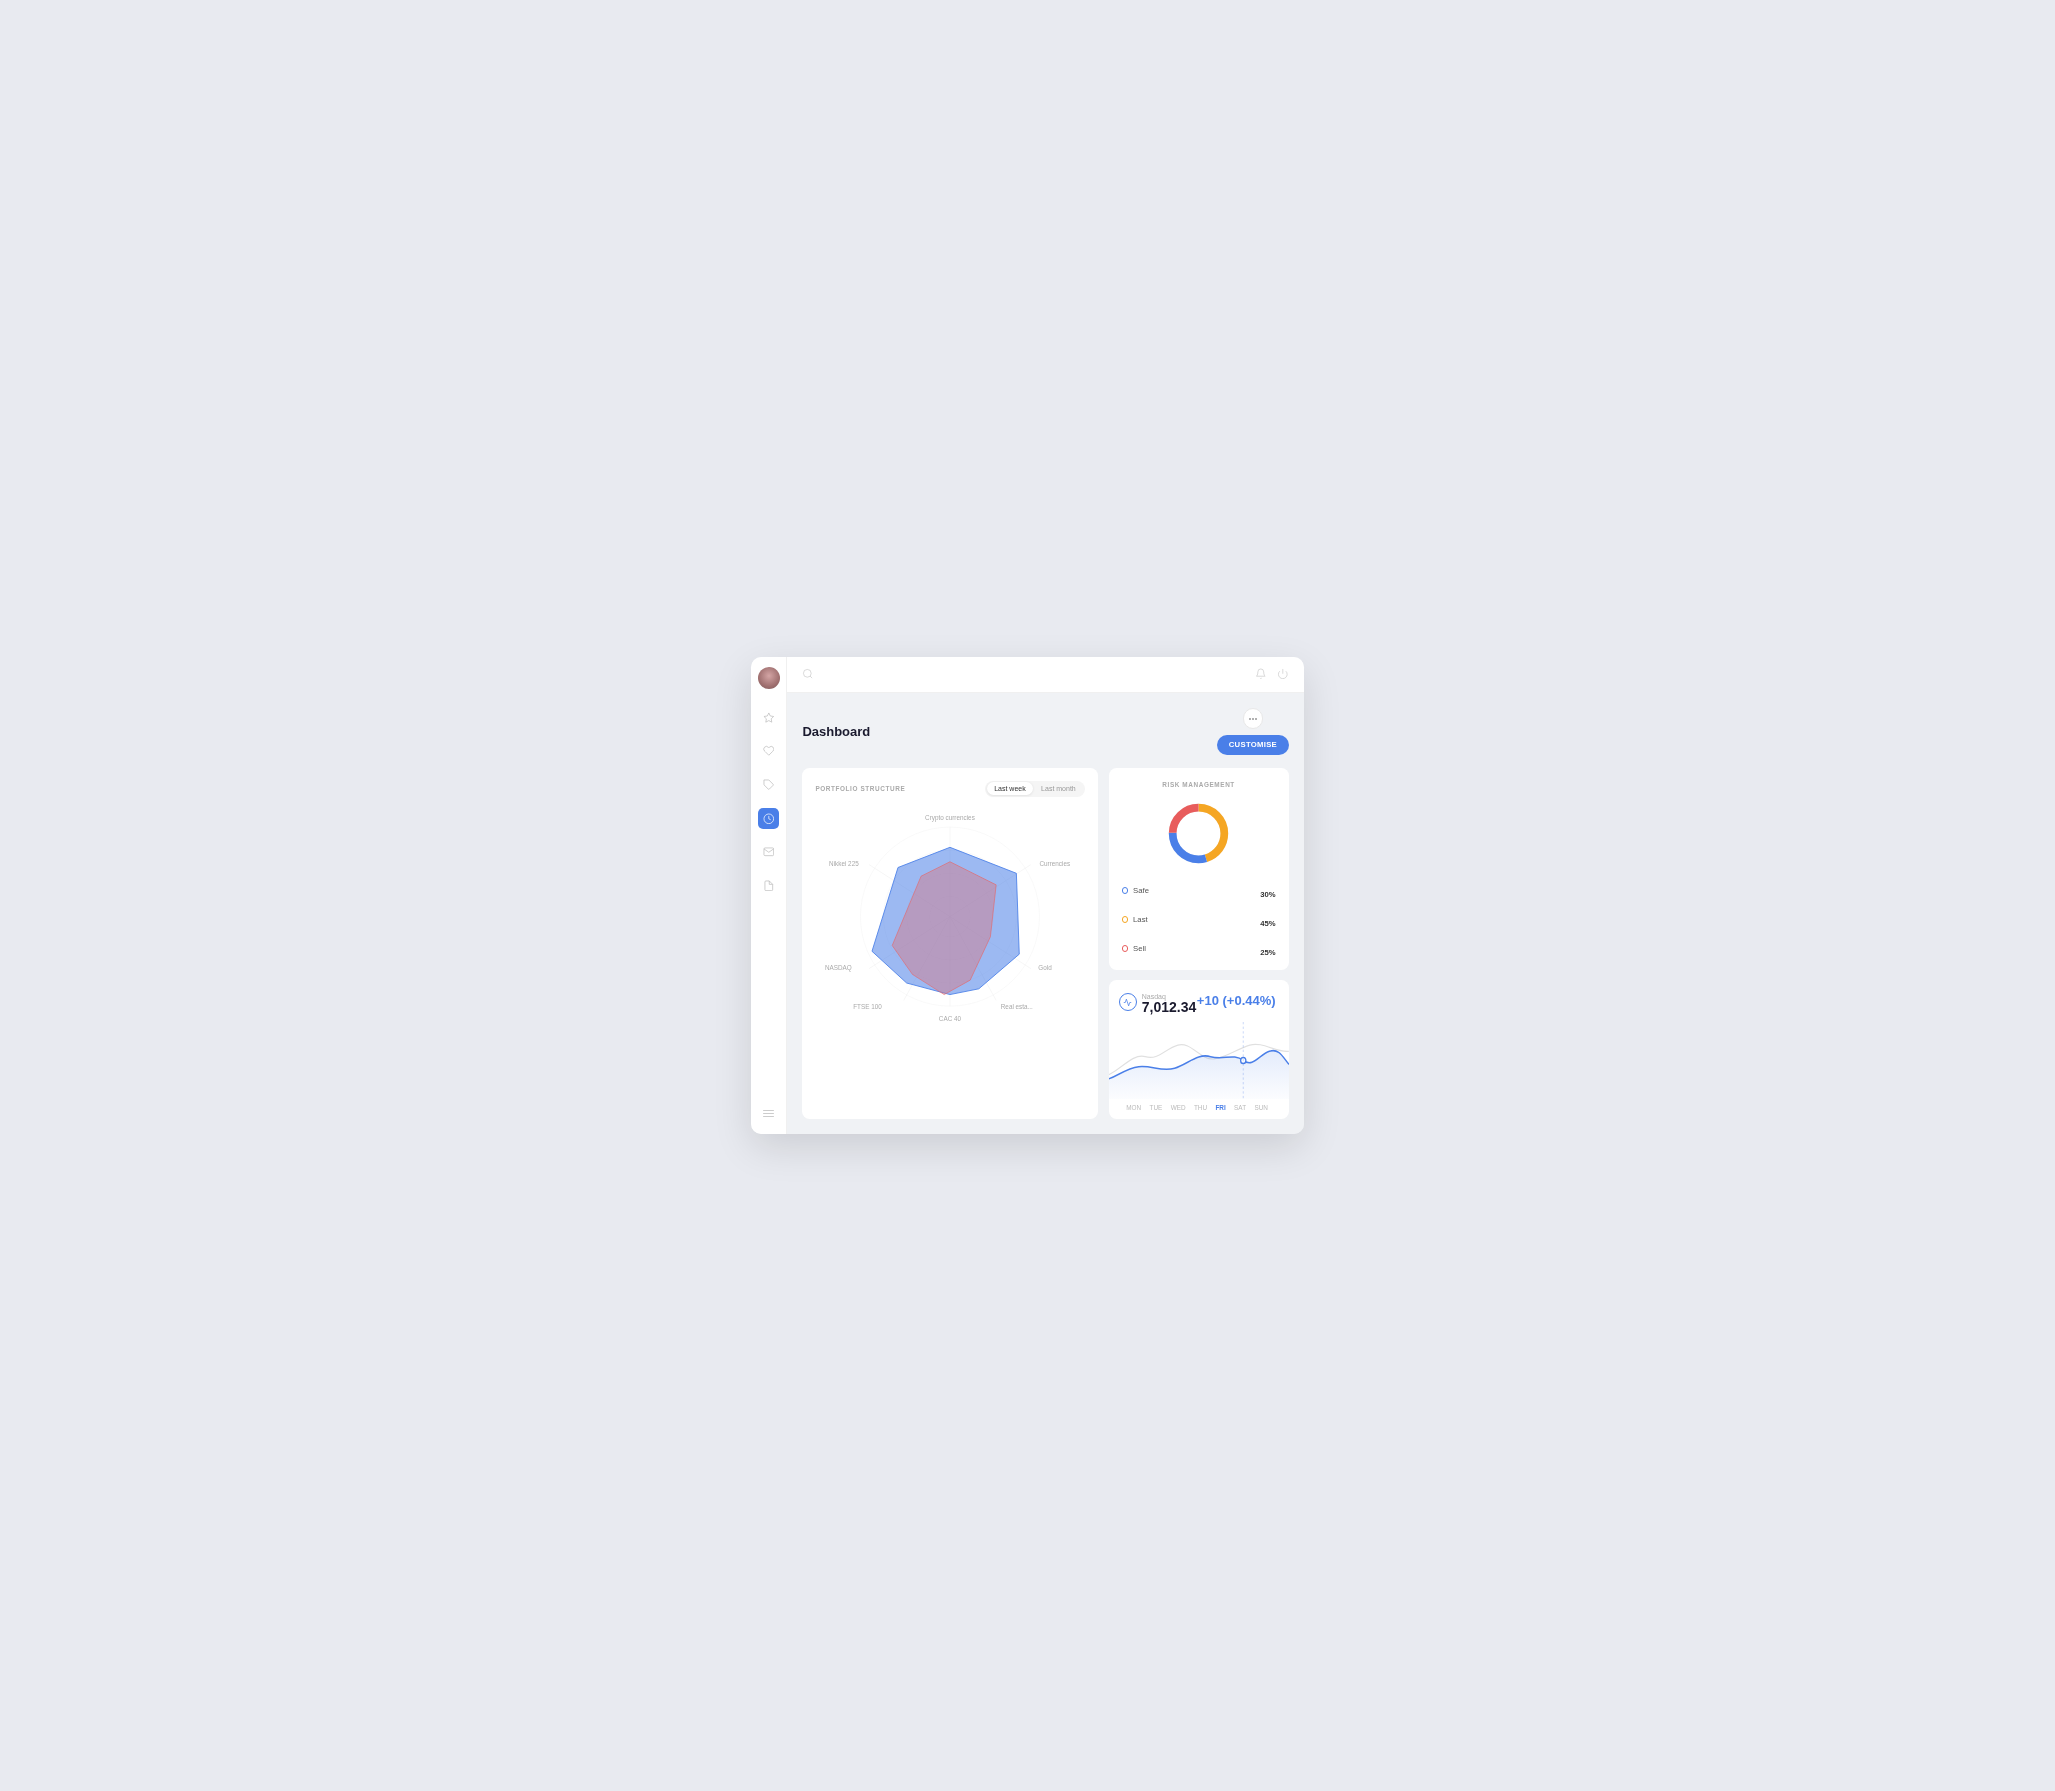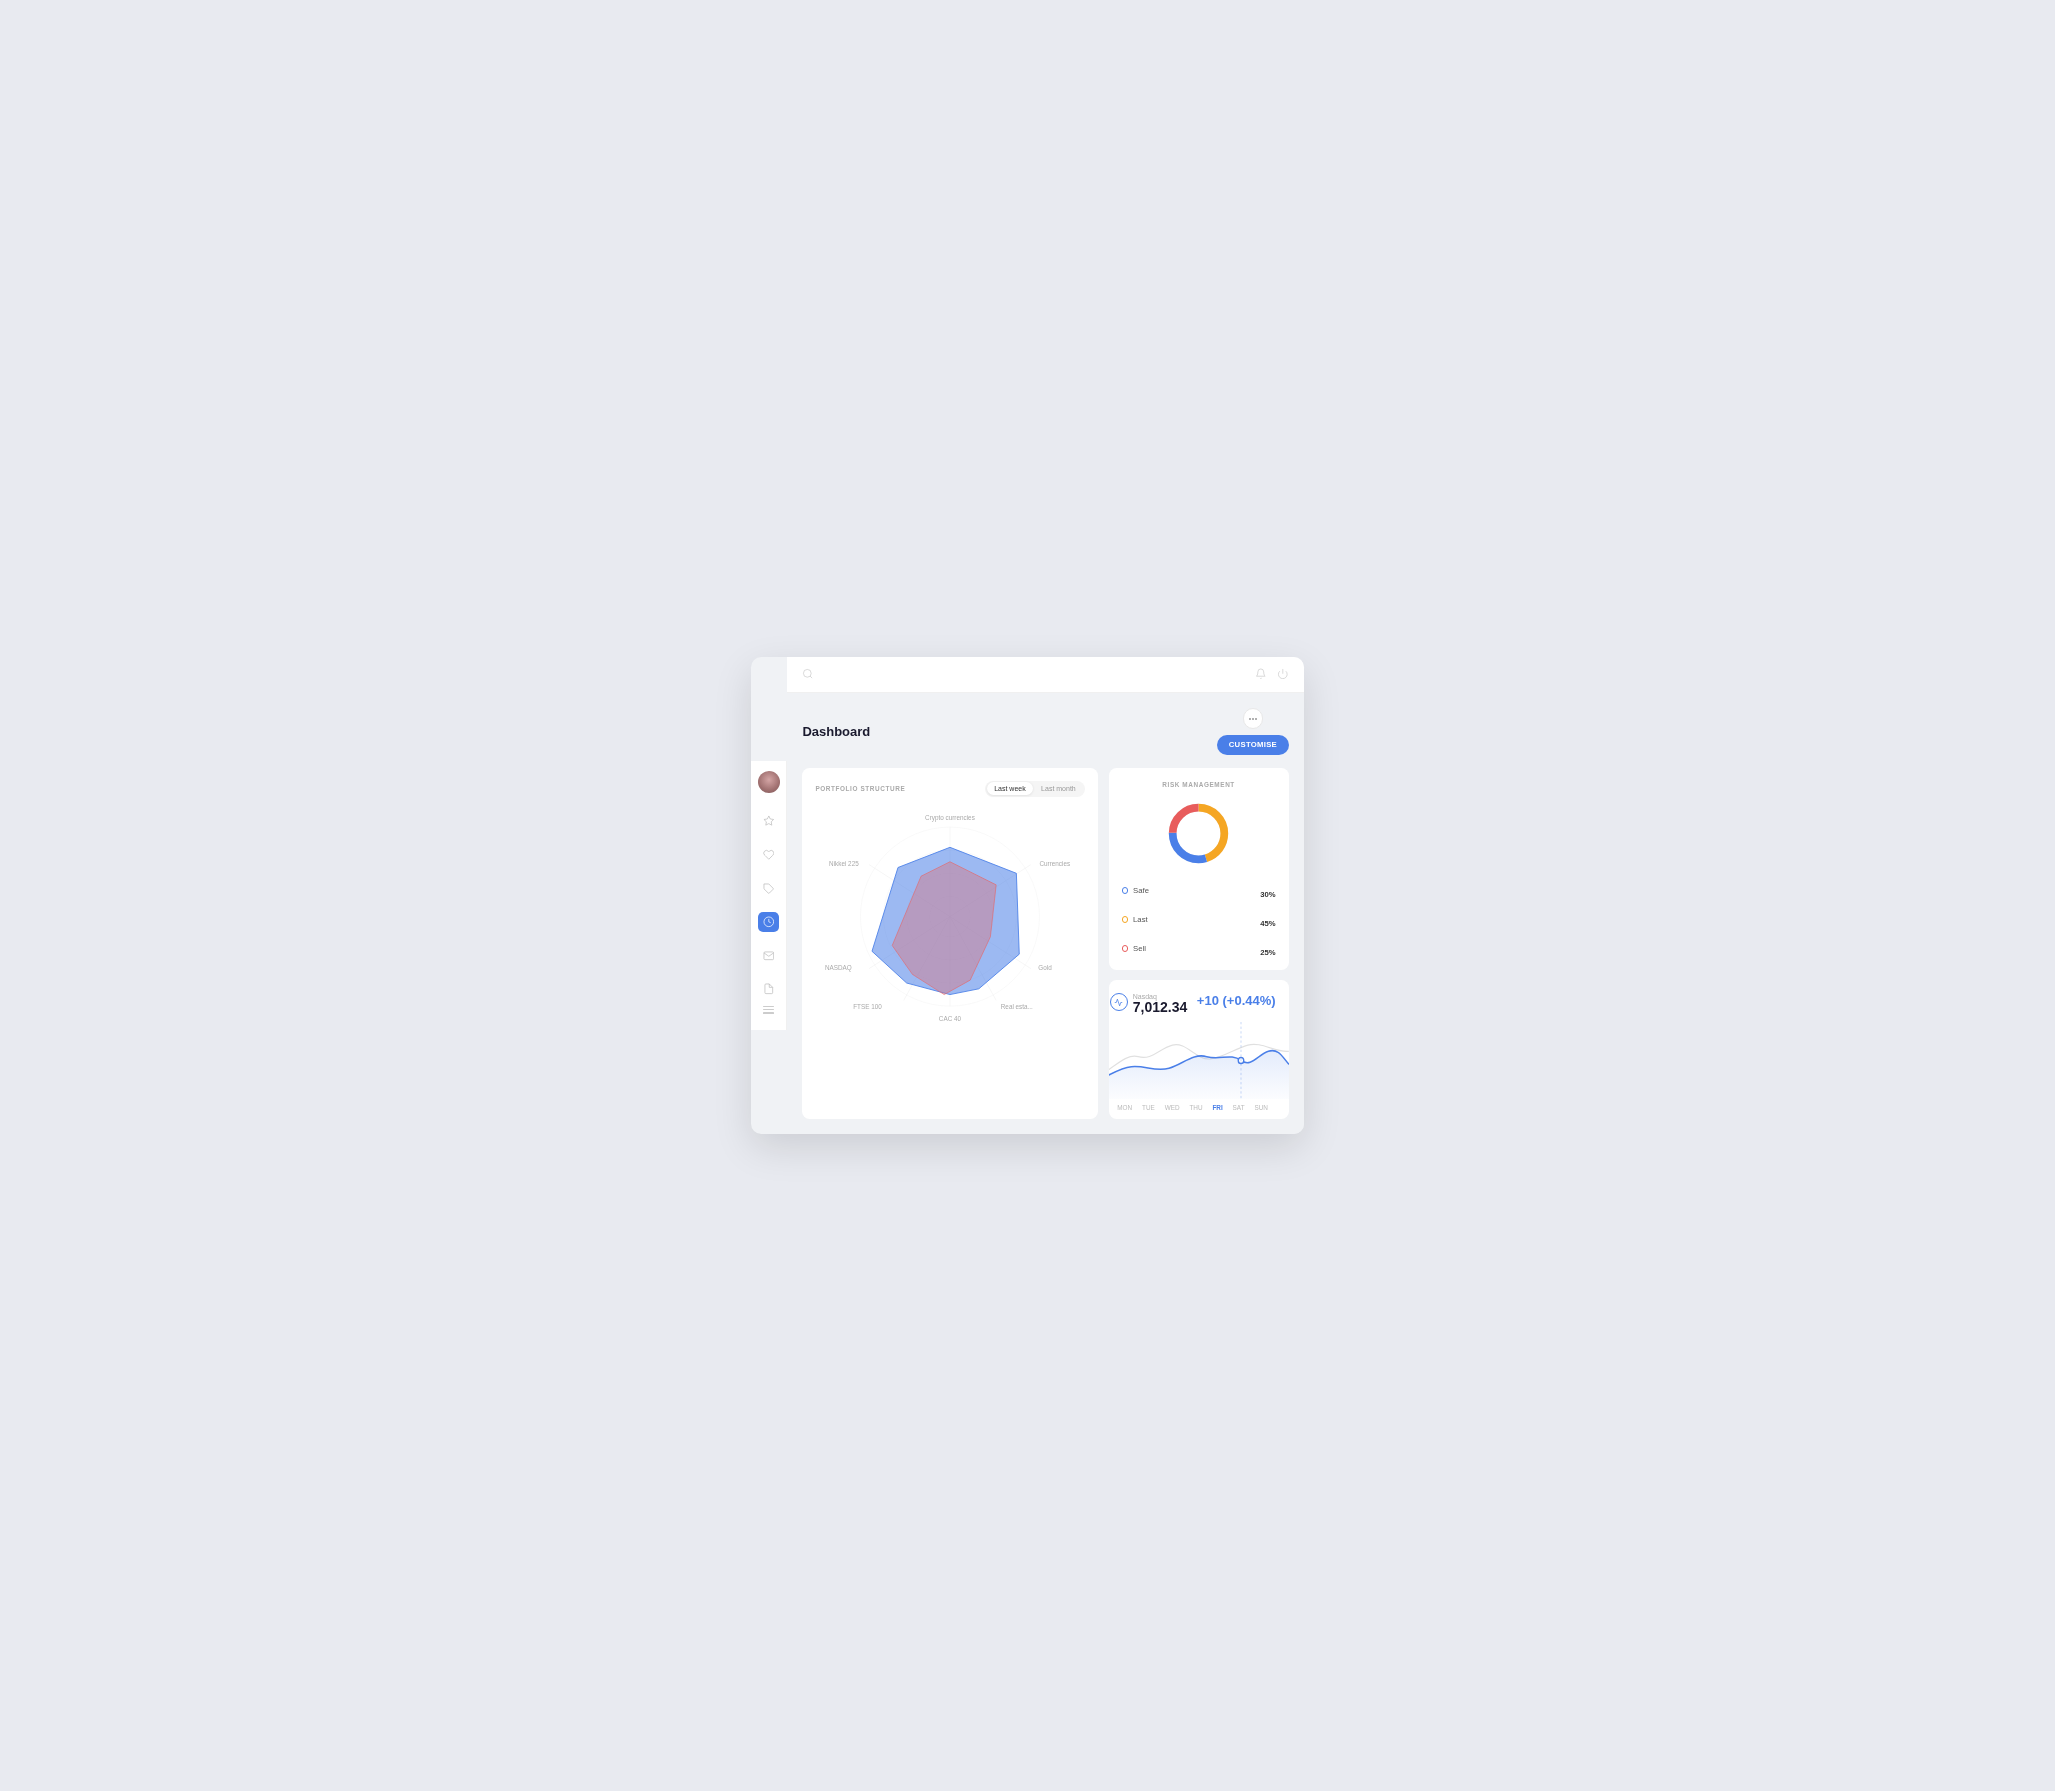--- a/index.html
+++ b/index.html
@@ -14,21 +14,20 @@
     }
     .app-shell {
       background: #f0f2f5;
       border-radius: 10.3px;
       width: 553px;
       min-height: 437px;
       display: flex;
       box-shadow: 0 13px 39px rgba(0,0,0,0.12);
       overflow: hidden;
       position: relative;
-      align-items: center;
     }
     
     .sidebar {
       width: 36px;
       background: #fff;
       display: flex;
       flex-direction: column;
       align-items: center;
       padding: 10.3px 0;
       border-right: 0.6px solid #f0f0f0;
@@ -281,21 +280,21 @@
     .legend-value {
       font-size: 7.7px;
       font-weight: 700;
       color: #333;
       margin-top: 8px;
     }
     
     .nasdaq-card {
       background: #fff;
       border-radius: 7.7px;
-      padding: 13px 13px 0 1px;
+      padding: 13px 13px 0 10px;
       overflow: hidden;
     }
     .nasdaq-header {
       display: flex;
       align-items: flex-start;
       margin-bottom: 7.7px;
     }
     .nasdaq-icon {
       width: 18px;
       height: 18px;

